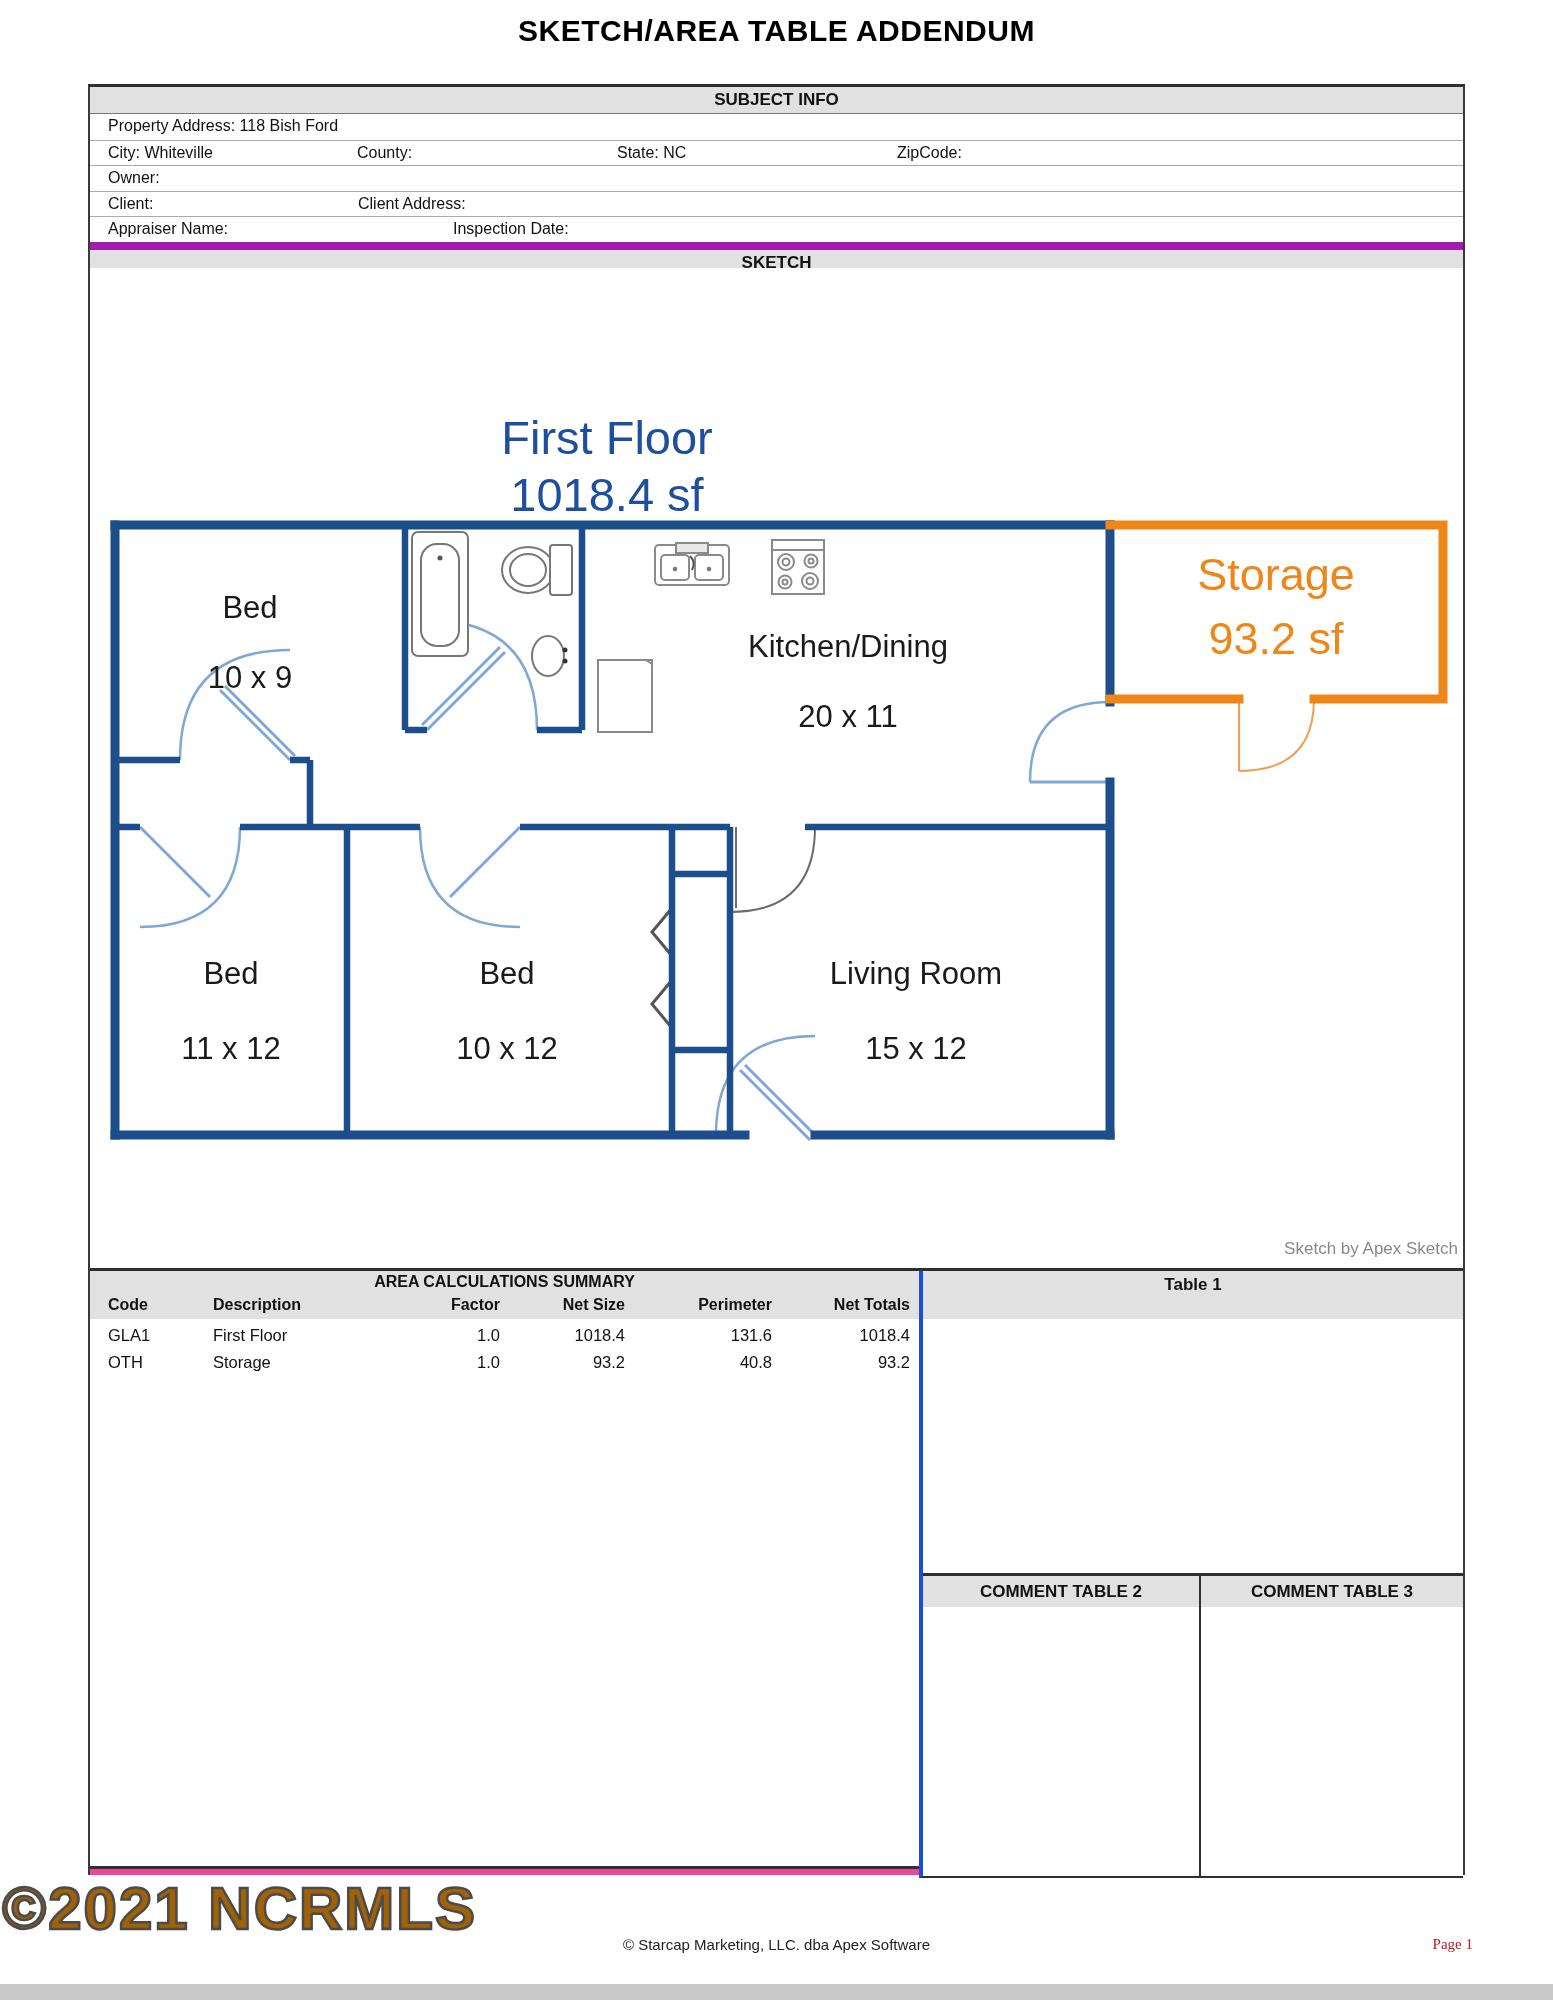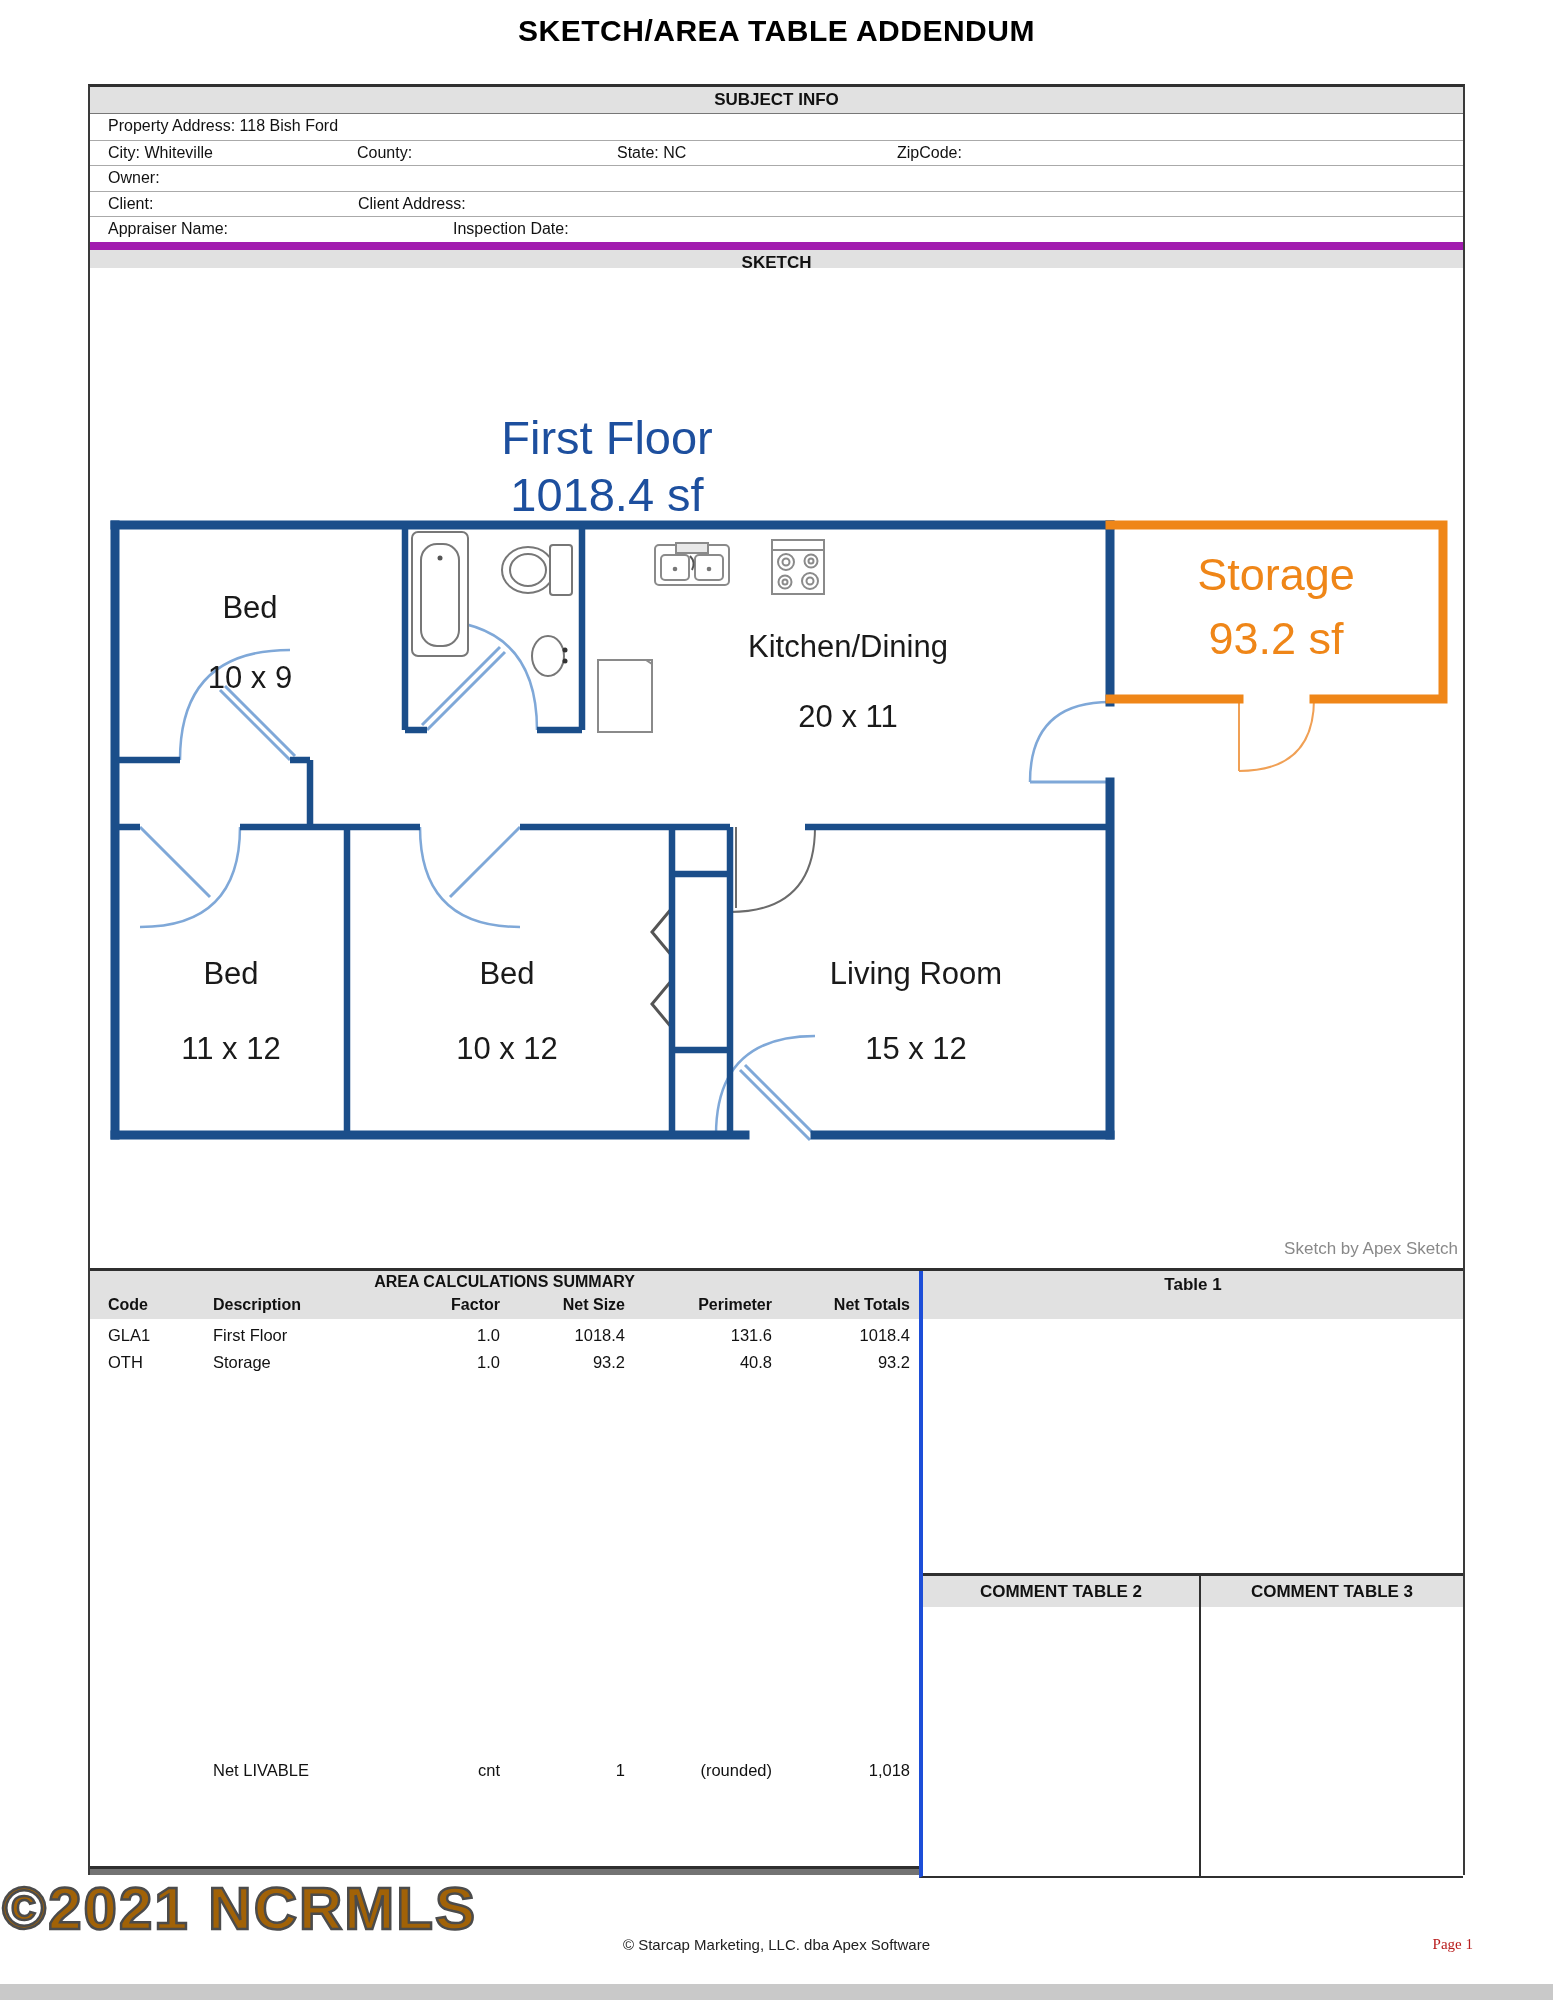--- a/index.html
+++ b/index.html
@@ -22,21 +22,21 @@
     background:#e1e1e1; text-align:center; font-weight:bold;
     font-size:17px; color:#111; height:26px; line-height:26px;
   }
   .subj-rows { border-top:1px solid #777; }
   .subj-row { position:relative; height:25.6px; border-top:1px solid #aaa; font-size:16px; background:#fff; }
   .subj-row:first-child { border-top:none; }
   .subj-row span { position:absolute; top:3px; white-space:nowrap; }
   .sketch-head { border-top:8px solid #a21caf; }
   .sketch-area { position:relative; height:1000px; background:#fff; }
   .sketch-area svg { position:absolute; left:0; top:0; }
-  .bottom-sec { position:relative; height:607px; border-top:3px solid #2f2f2f; background:#737373; }
+  .bottom-sec { position:relative; height:607px; border-top:3px solid #2f2f2f; background:#ec4899; }
   .left-box { position:absolute; left:0; top:0; width:829px; height:598px; border-bottom:3px solid #2f2f2f; background:#fff; }
   .right-box { position:absolute; left:829px; top:0; right:0; height:607px; border-left:4px solid #1d4ed8; border-bottom:2px solid #2f2f2f; background:#fff; }
   .col-head { position:relative; height:26px; background:#e1e1e1; font-weight:bold; font-size:16px; }
   .col-head span, .tbl-row span, .netliv span { position:absolute; top:3px; white-space:nowrap; }
   .tbl-row { position:relative; height:27px; font-size:16.5px; }
   .tbl-row.first { margin-top:4px; }
   .netliv { position:relative; height:27px; font-size:16.5px; position:absolute; top:487px; left:0; right:0; }
   .r { text-align:right; }
   .table1-band { height:48px; background:#e1e1e1; text-align:center; font-weight:bold; font-size:17px; padding-top:4px; }
   .comments { position:absolute; left:0; right:0; top:302px; bottom:0; border-top:3px solid #2f2f2f; }
@@ -234,27 +234,20 @@
         <span style="left:720px;width:100px" class="r">1018.4</span>
       </div>
       <div class="tbl-row">
         <span style="left:18px">OTH</span>
         <span style="left:123px">Storage</span>
         <span style="left:340px;width:70px" class="r">1.0</span>
         <span style="left:455px;width:80px" class="r">93.2</span>
         <span style="left:592px;width:90px" class="r">40.8</span>
         <span style="left:720px;width:100px" class="r">93.2</span>
       </div>
-      <div class="netliv">
-        <span style="left:123px">Net LIVABLE</span>
-        <span style="left:340px;width:70px" class="r">cnt</span>
-        <span style="left:455px;width:80px" class="r">1</span>
-        <span style="left:592px;width:90px" class="r">(rounded)</span>
-        <span style="left:720px;width:100px" class="r">1,018</span>
-      </div>
     </div>
 
     <div class="right-box">
       <div class="table1-band">Table 1</div>
       <div class="comments">
         <div class="comment-col c2">
           <div class="comment-band">COMMENT TABLE 2</div>
         </div>
         <div class="comment-col c3">
           <div class="comment-band">COMMENT TABLE 3</div>

